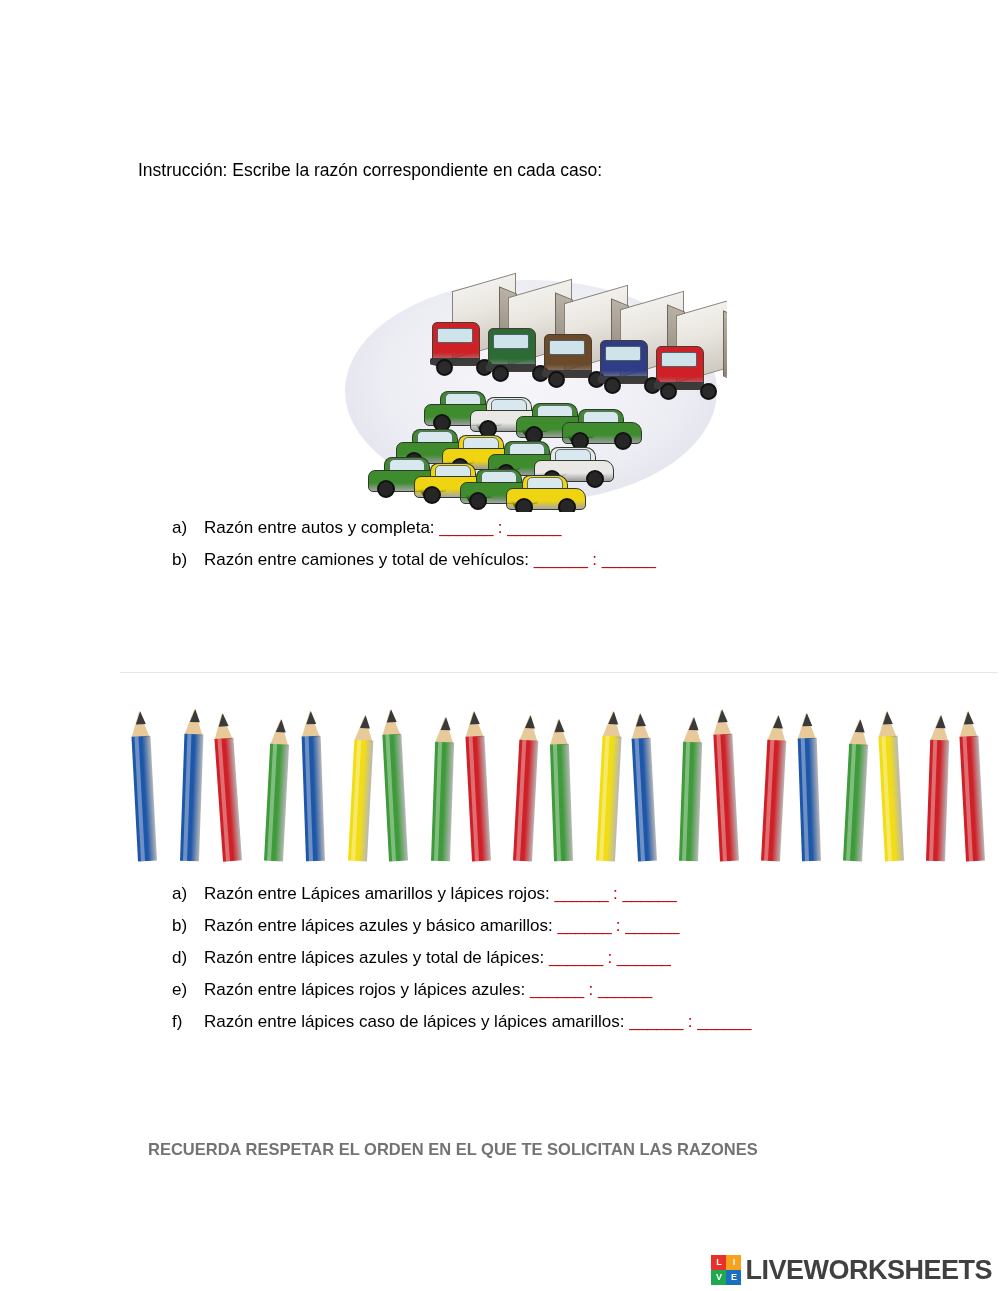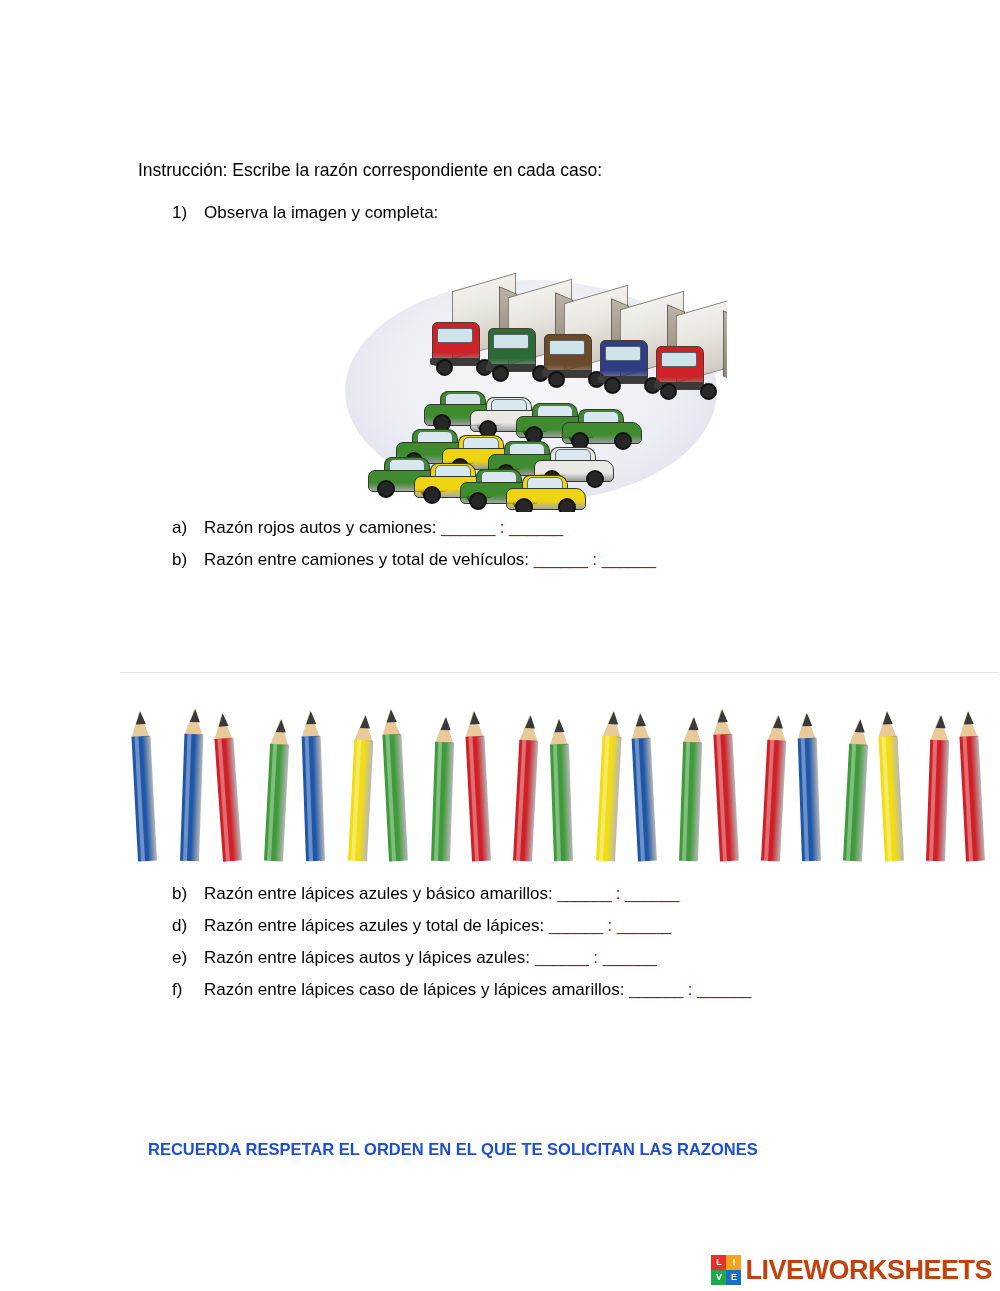--- a/index.html
+++ b/index.html
@@ -228,21 +228,21 @@
     top: 884px;
     left: 172px;
     font-size: 17px;
   }
   .footer-note {
     position: absolute;
     top: 1140px;
     left: 148px;
     font-size: 16.5px;
     font-weight: bold;
-    color: #1d4ed8;
+    color: #737373;
   }
   
   .lw-logo {
     position: absolute;
     right: 8px;
     top: 1253px;
     display: flex;
     align-items: center;
     height: 34px;
   }
@@ -261,35 +261,32 @@
     line-height: 15px;
     text-align: center;
   }
   .lw-l { background: #e8312a; }
   .lw-i { background: #f6a21d; }
   .lw-v { background: #1fa84f; }
   .lw-e { background: #1b6fc0; }
   .lw-word {
     font-size: 27px;
     font-weight: bold;
-    color: #c2410c;
+    color: #404040;
     letter-spacing: -0.5px;
   }
 </style>
 </head>
 <body>
 
 <div class="page">
 
 
   <div class="instruction">Instrucción: Escribe la razón correspondiente en cada caso:</div>
 
-  <div class="q1-line">
-    <span class="q1-num">1)</span><span>Observa la imagen y completa:</span>
-  </div>
 
   <div class="vehicles-img">
     <div class="vehicles-bg"></div>
     <div id="trucks-layer">
         <div class="truck" style="left: 93px; top: 20px;">
           <div class="box"></div>
           <div class="box-side"></div>
           <div class="cab" style="background:linear-gradient(180deg,#cf2026 0%, #cf2026 70%, rgba(0,0,0,0.35) 100%)"></div>
           <div class="wind"></div>
           <div class="bump"></div>
@@ -415,21 +412,21 @@
           <div class="roof" style="background:#efd412"></div>
           <div class="glass"></div>
           <div class="body" style="background:linear-gradient(180deg,#efd412 0%, #efd412 60%, rgba(0,0,0,0.35) 100%)"></div>
           <div class="wheel cw1"></div>
           <div class="wheel cw2"></div>
         </div>
       </div>
   </div>
 
   <div class="ans-list-1" id="ans-list-1">
-      <div class="ans-row"><span class="ans-letter">a)</span><span>Razón rojos autos y camiones: </span><span class="blankline">______</span><span class="blanktext"> : </span><span class="blankline">______</span></div>
+      <div class="ans-row"><span class="ans-letter">a)</span><span>Razón entre autos y completa: </span><span class="blankline">______</span><span class="blanktext"> : </span><span class="blankline">______</span></div>
       <div class="ans-row"><span class="ans-letter">b)</span><span>Razón entre camiones y total de vehículos: </span><span class="blankline">______</span><span class="blanktext"> : </span><span class="blankline">______</span></div>
     </div>
 
 
   <div class="pencils-img" id="pencils-layer">
       <div class="pencil" style="left: 18px; height: 150px; transform: rotate(-3deg); transform-origin: center bottom;">
         <div class="tipwood"></div>
         <div class="lead"></div>
         <div class="barrel" style="height:125px;background:linear-gradient(90deg,#1f57a8 0%, #1f57a8 55%, rgba(0,0,0,0.28) 100%)"></div>
         <div class="shine" style="height:125px"></div>
@@ -550,23 +547,24 @@
       </div>
       <div class="pencil" style="left: 846px; height: 150px; transform: rotate(-3deg); transform-origin: center bottom;">
         <div class="tipwood"></div>
         <div class="lead"></div>
         <div class="barrel" style="height:125px;background:linear-gradient(90deg,#cf2027 0%, #cf2027 55%, rgba(0,0,0,0.28) 100%)"></div>
         <div class="shine" style="height:125px"></div>
       </div>
     </div>
 
   <div class="ans-list-2" id="ans-list-2">
+      <div class="ans-row"><span class="ans-letter">a)</span><span>Razón entre Lápices amarillos y lápices rojos: </span><span class="blankline">______</span><span class="blanktext"> : </span><span class="blankline">______</span></div>
       <div class="ans-row"><span class="ans-letter">b)</span><span>Razón entre lápices azules y básico amarillos: </span><span class="blankline">______</span><span class="blanktext"> : </span><span class="blankline">______</span></div>
       <div class="ans-row"><span class="ans-letter">d)</span><span>Razón entre lápices azules y total de lápices: </span><span class="blankline">______</span><span class="blanktext"> : </span><span class="blankline">______</span></div>
-      <div class="ans-row"><span class="ans-letter">e)</span><span>Razón entre lápices autos y lápices azules: </span><span class="blankline">______</span><span class="blanktext"> : </span><span class="blankline">______</span></div>
+      <div class="ans-row"><span class="ans-letter">e)</span><span>Razón entre lápices rojos y lápices azules: </span><span class="blankline">______</span><span class="blanktext"> : </span><span class="blankline">______</span></div>
       <div class="ans-row"><span class="ans-letter">f)</span><span>Razón entre lápices caso de lápices y lápices amarillos: </span><span class="blankline">______</span><span class="blanktext"> : </span><span class="blankline">______</span></div>
     </div>
 
   <div class="footer-note">RECUERDA RESPETAR EL ORDEN EN EL QUE TE SOLICITAN LAS RAZONES</div>
 
   <div class="lw-logo">
     <div class="lw-cube" id="lw-cube">
         <span class="lw-l">L</span>
         <span class="lw-i">I</span>
         <span class="lw-v">V</span>

